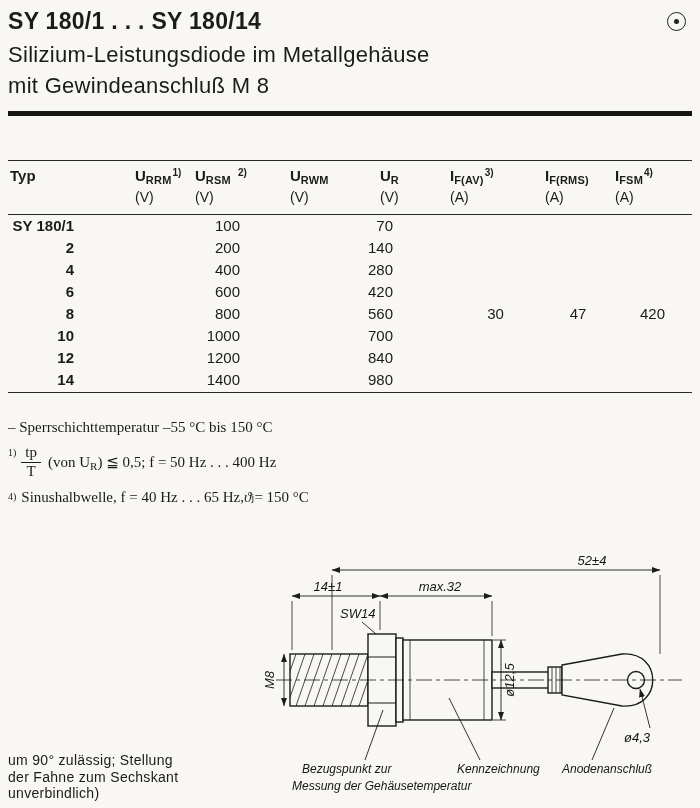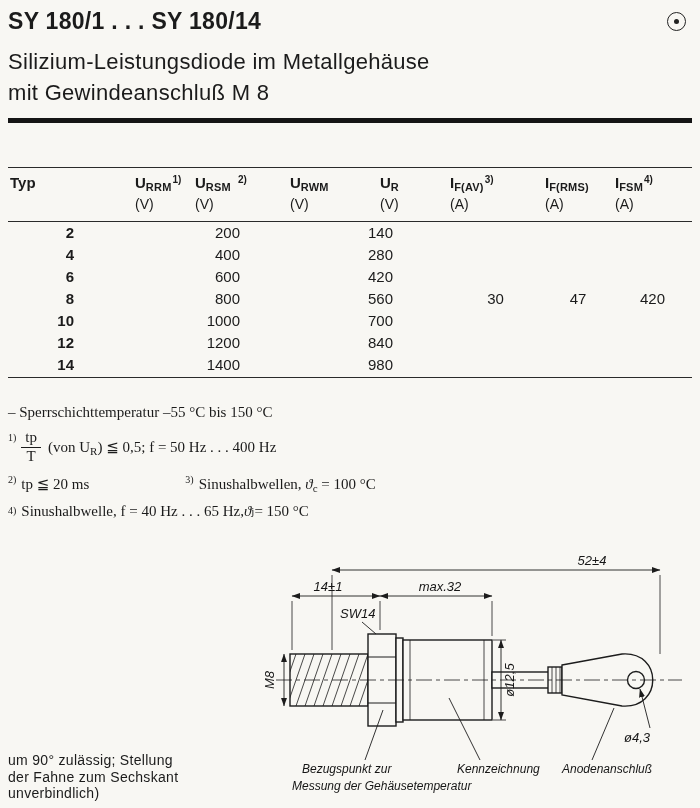--- a/index.html
+++ b/index.html
@@ -11,21 +11,21 @@
   .page { position:absolute; inset:0; padding:8px; }
 
   
   .title-row { display:flex; justify-content:space-between; align-items:flex-start; }
   h1 { font-size:23px; font-weight:700; letter-spacing:.3px; }
   .logo { width:19px; height:19px; border:1.7px solid #222; border-radius:50%;
           position:relative; margin:4px 6px 0 0; }
   .logo::after { content:""; position:absolute; left:50%; top:50%; width:5px; height:5px;
           margin:-2.5px 0 0 -2.5px; background:#222; border-radius:50%; }
   h2 { font-size:22px; font-weight:400; letter-spacing:.3px; line-height:1.4; }
-  .subtitles { margin-top:12px; }
+  .subtitles { margin-top:5px; }
   .rule { height:5px; background:#151515; margin-top:9px; }
 
   
   table { width:684px; border-collapse:collapse; margin-top:44px; font-size:15px; table-layout:fixed; }
   th { text-align:left; vertical-align:top; font-weight:700; border-top:1px solid #2a2a2a;
        border-bottom:1px solid #2a2a2a; padding:6px 0 9px 2px; }
   th sub { font-size:11px; vertical-align:-3px; letter-spacing:.2px; }
   th sup { font-size:10px; vertical-align:5px; margin-left:1px; }
   th sup.sp { margin-left:7px; }
   .hu { display:block; font-weight:400; font-size:14px; margin-top:3px; }
@@ -96,20 +96,28 @@
         <th><span>U</span><sub>RSM</sub><sup class="sp">2)</sup><span class="hu">(V)</span></th>
         <th><span>U</span><sub>RWM</sub><span class="hu">(V)</span></th>
         <th><span>U</span><sub>R</sub><span class="hu">(V)</span></th>
         <th><span>I</span><sub>F(AV)</sub><sup>3)</sup><span class="hu">(A)</span></th>
         <th><span>I</span><sub>F(RMS)</sub><span class="hu">(A)</span></th>
         <th><span>I</span><sub>FSM</sub><sup>4)</sup><span class="hu">(A)</span></th>
       </tr>
     </thead>
     <tbody>
       <tr>
+        <td class="c-typ"><span class="typ-in">SY 180/1</span></td>
+        <td class="c-v1" colspan="2">100</td>
+        <td class="c-v2" colspan="2">70</td>
+        <td class="c-i"></td>
+        <td class="c-i"></td>
+        <td class="c-i"></td>
+      </tr>
+      <tr>
         <td class="c-typ"><span class="typ-in">2</span></td>
         <td class="c-v1" colspan="2">200</td>
         <td class="c-v2" colspan="2">140</td>
         <td class="c-i"></td>
         <td class="c-i"></td>
         <td class="c-i"></td>
       </tr>
       <tr>
         <td class="c-typ"><span class="typ-in">4</span></td>
         <td class="c-v1" colspan="2">400</td>
@@ -165,24 +173,20 @@
     <div class="note">
       <span>– Sperrschichttemperatur  –55 °C bis 150 °C</span>
     </div>
     <div class="note">
       <sup class="fn">1)</sup>
       <span class="frac">
           <span class="num">tp</span>
           <span class="den">T</span>
         </span>
       <span class="nt"><span>(von U</span><sub>R</sub><span>)  ≦  0,5;  f = 50 Hz . . . 400 Hz</span></span>
-    </div>
-    <div class="note">
-      <span><sup class="fn">2)</sup><span>tp ≦ 20 ms</span></span>
-      <span class="gap"><sup class="fn">3)</sup><span>Sinushalbwellen,  </span><span class="theta">ϑ</span><sub>c</sub><span> = 100 °C</span></span>
     </div>
     <div class="note">
       <sup class="fn">4)</sup>
         <span>Sinushalbwelle,  f = 40 Hz . . . 65 Hz,  </span>
         <span class="theta">ϑ</span>
         <sub>j</sub>
         <span>  =  150 °C</span>
     </div>
   </div>
 

